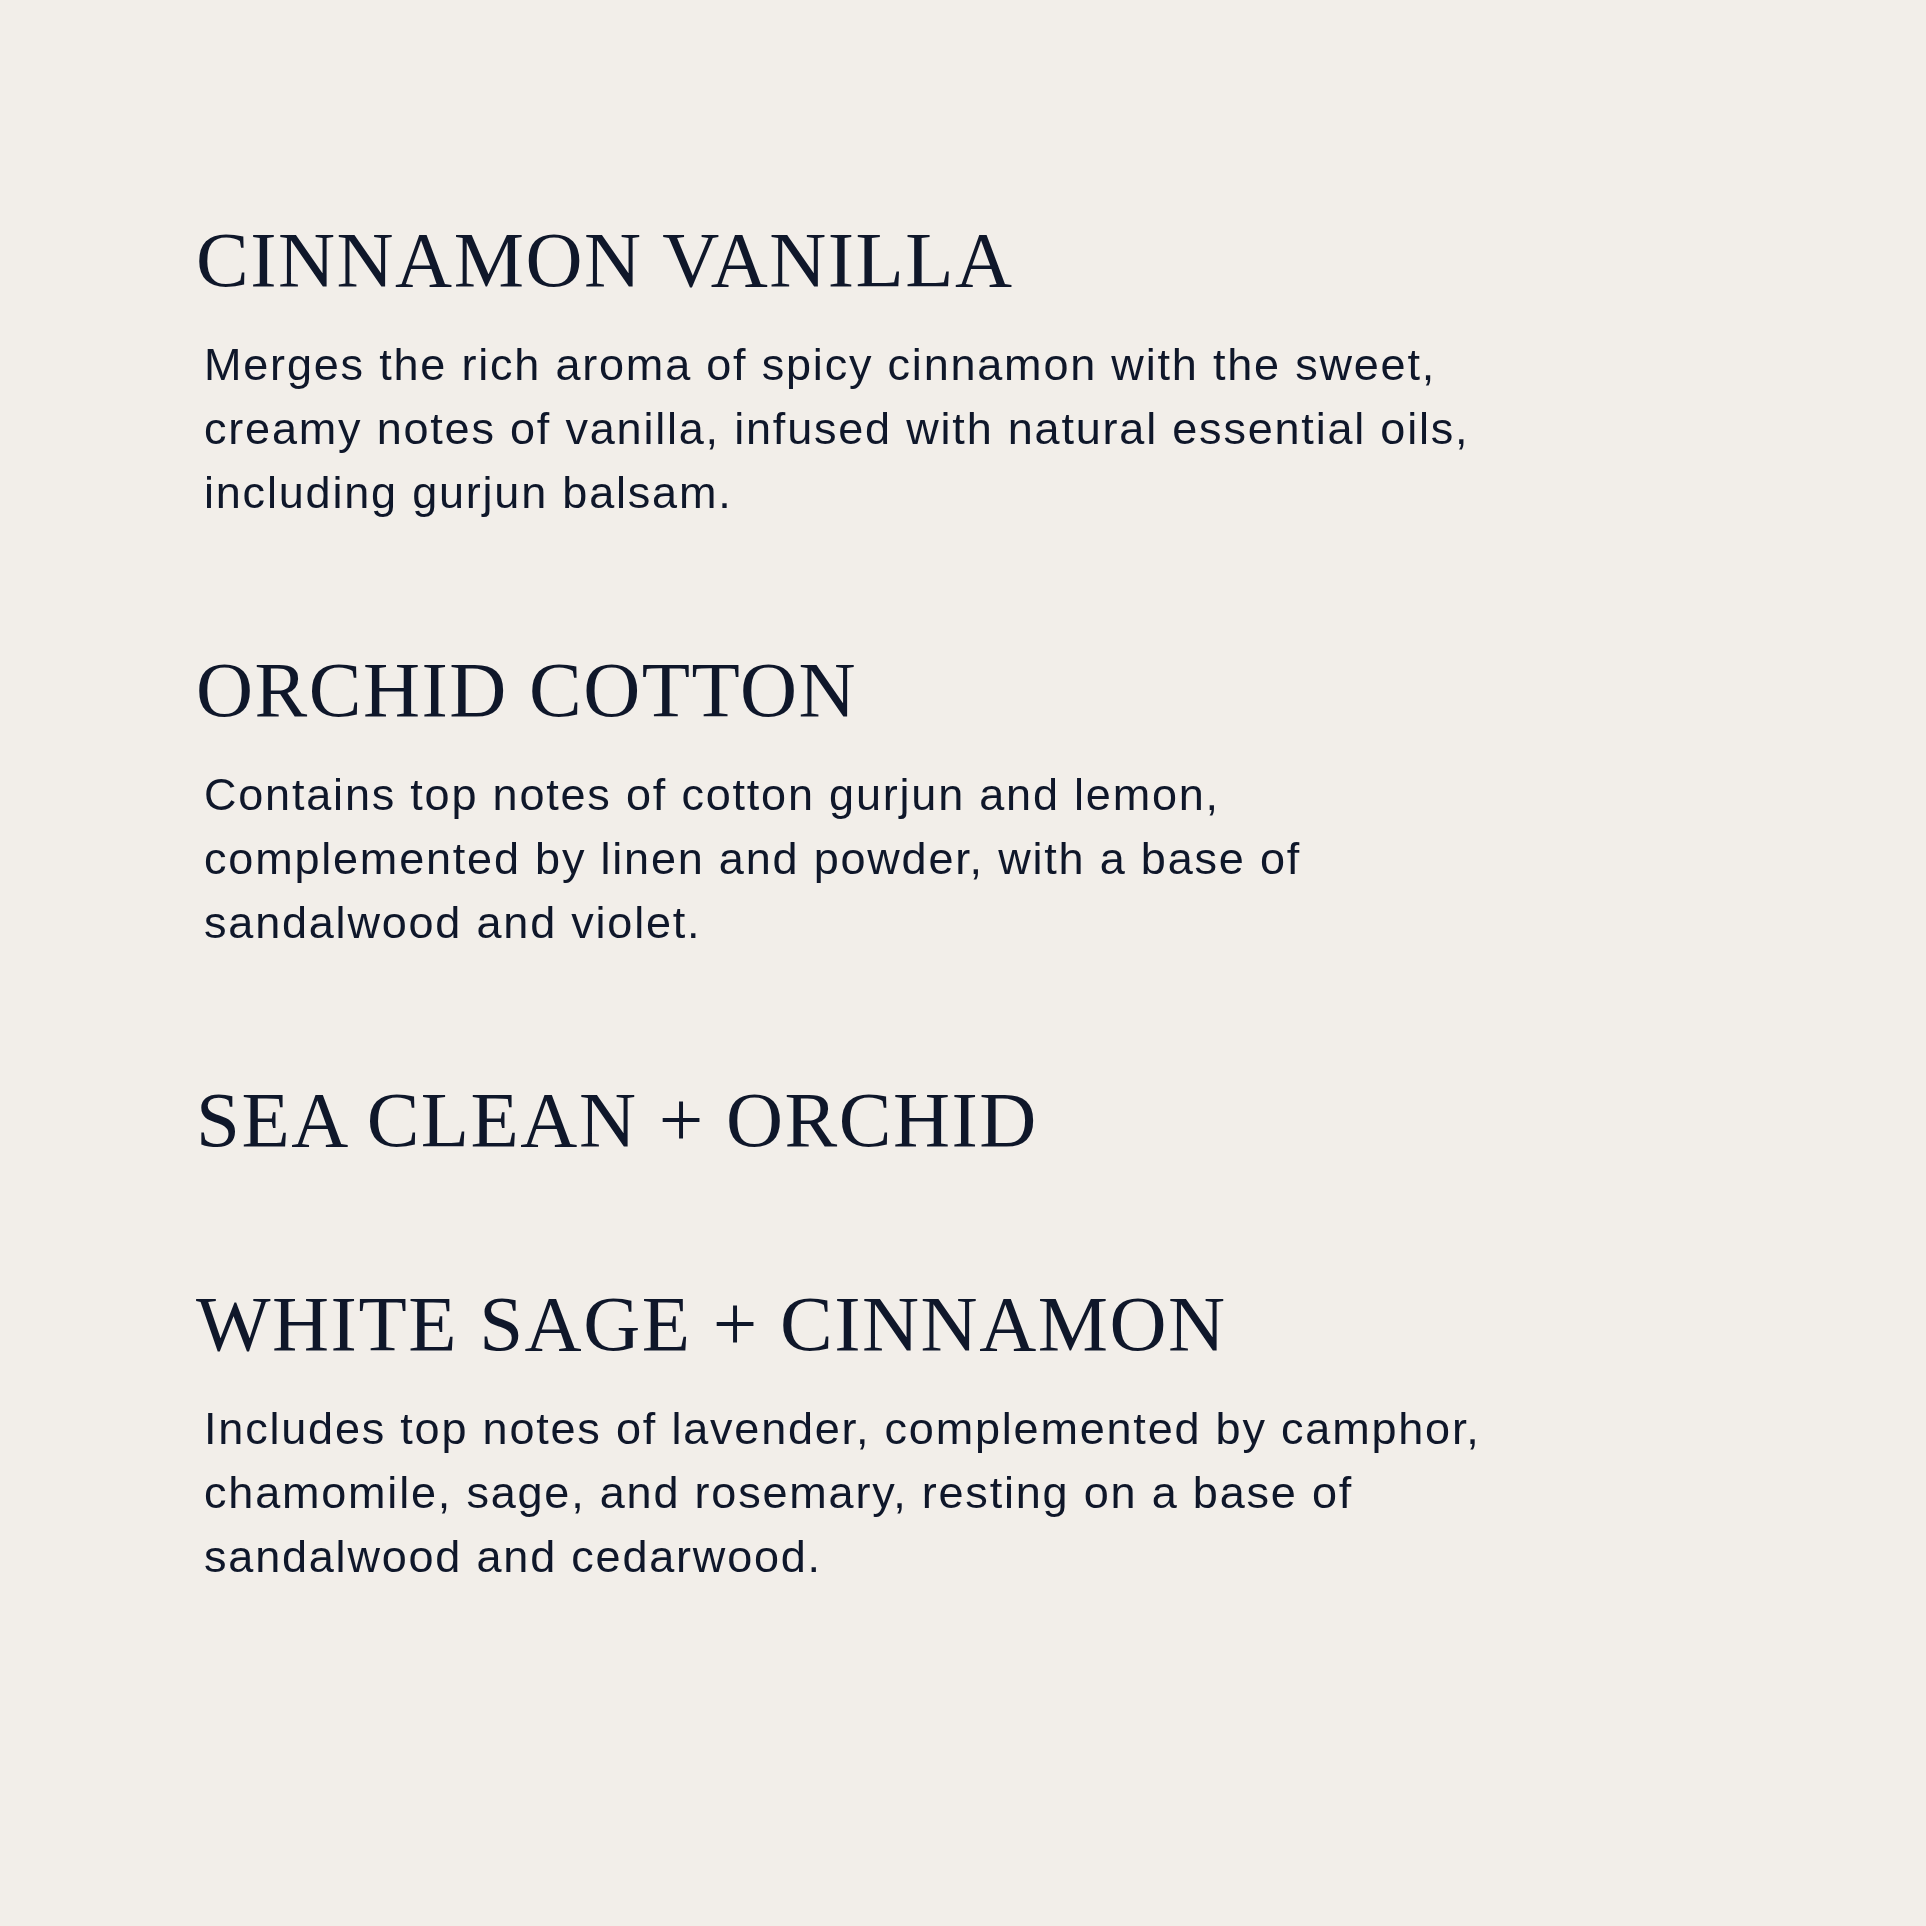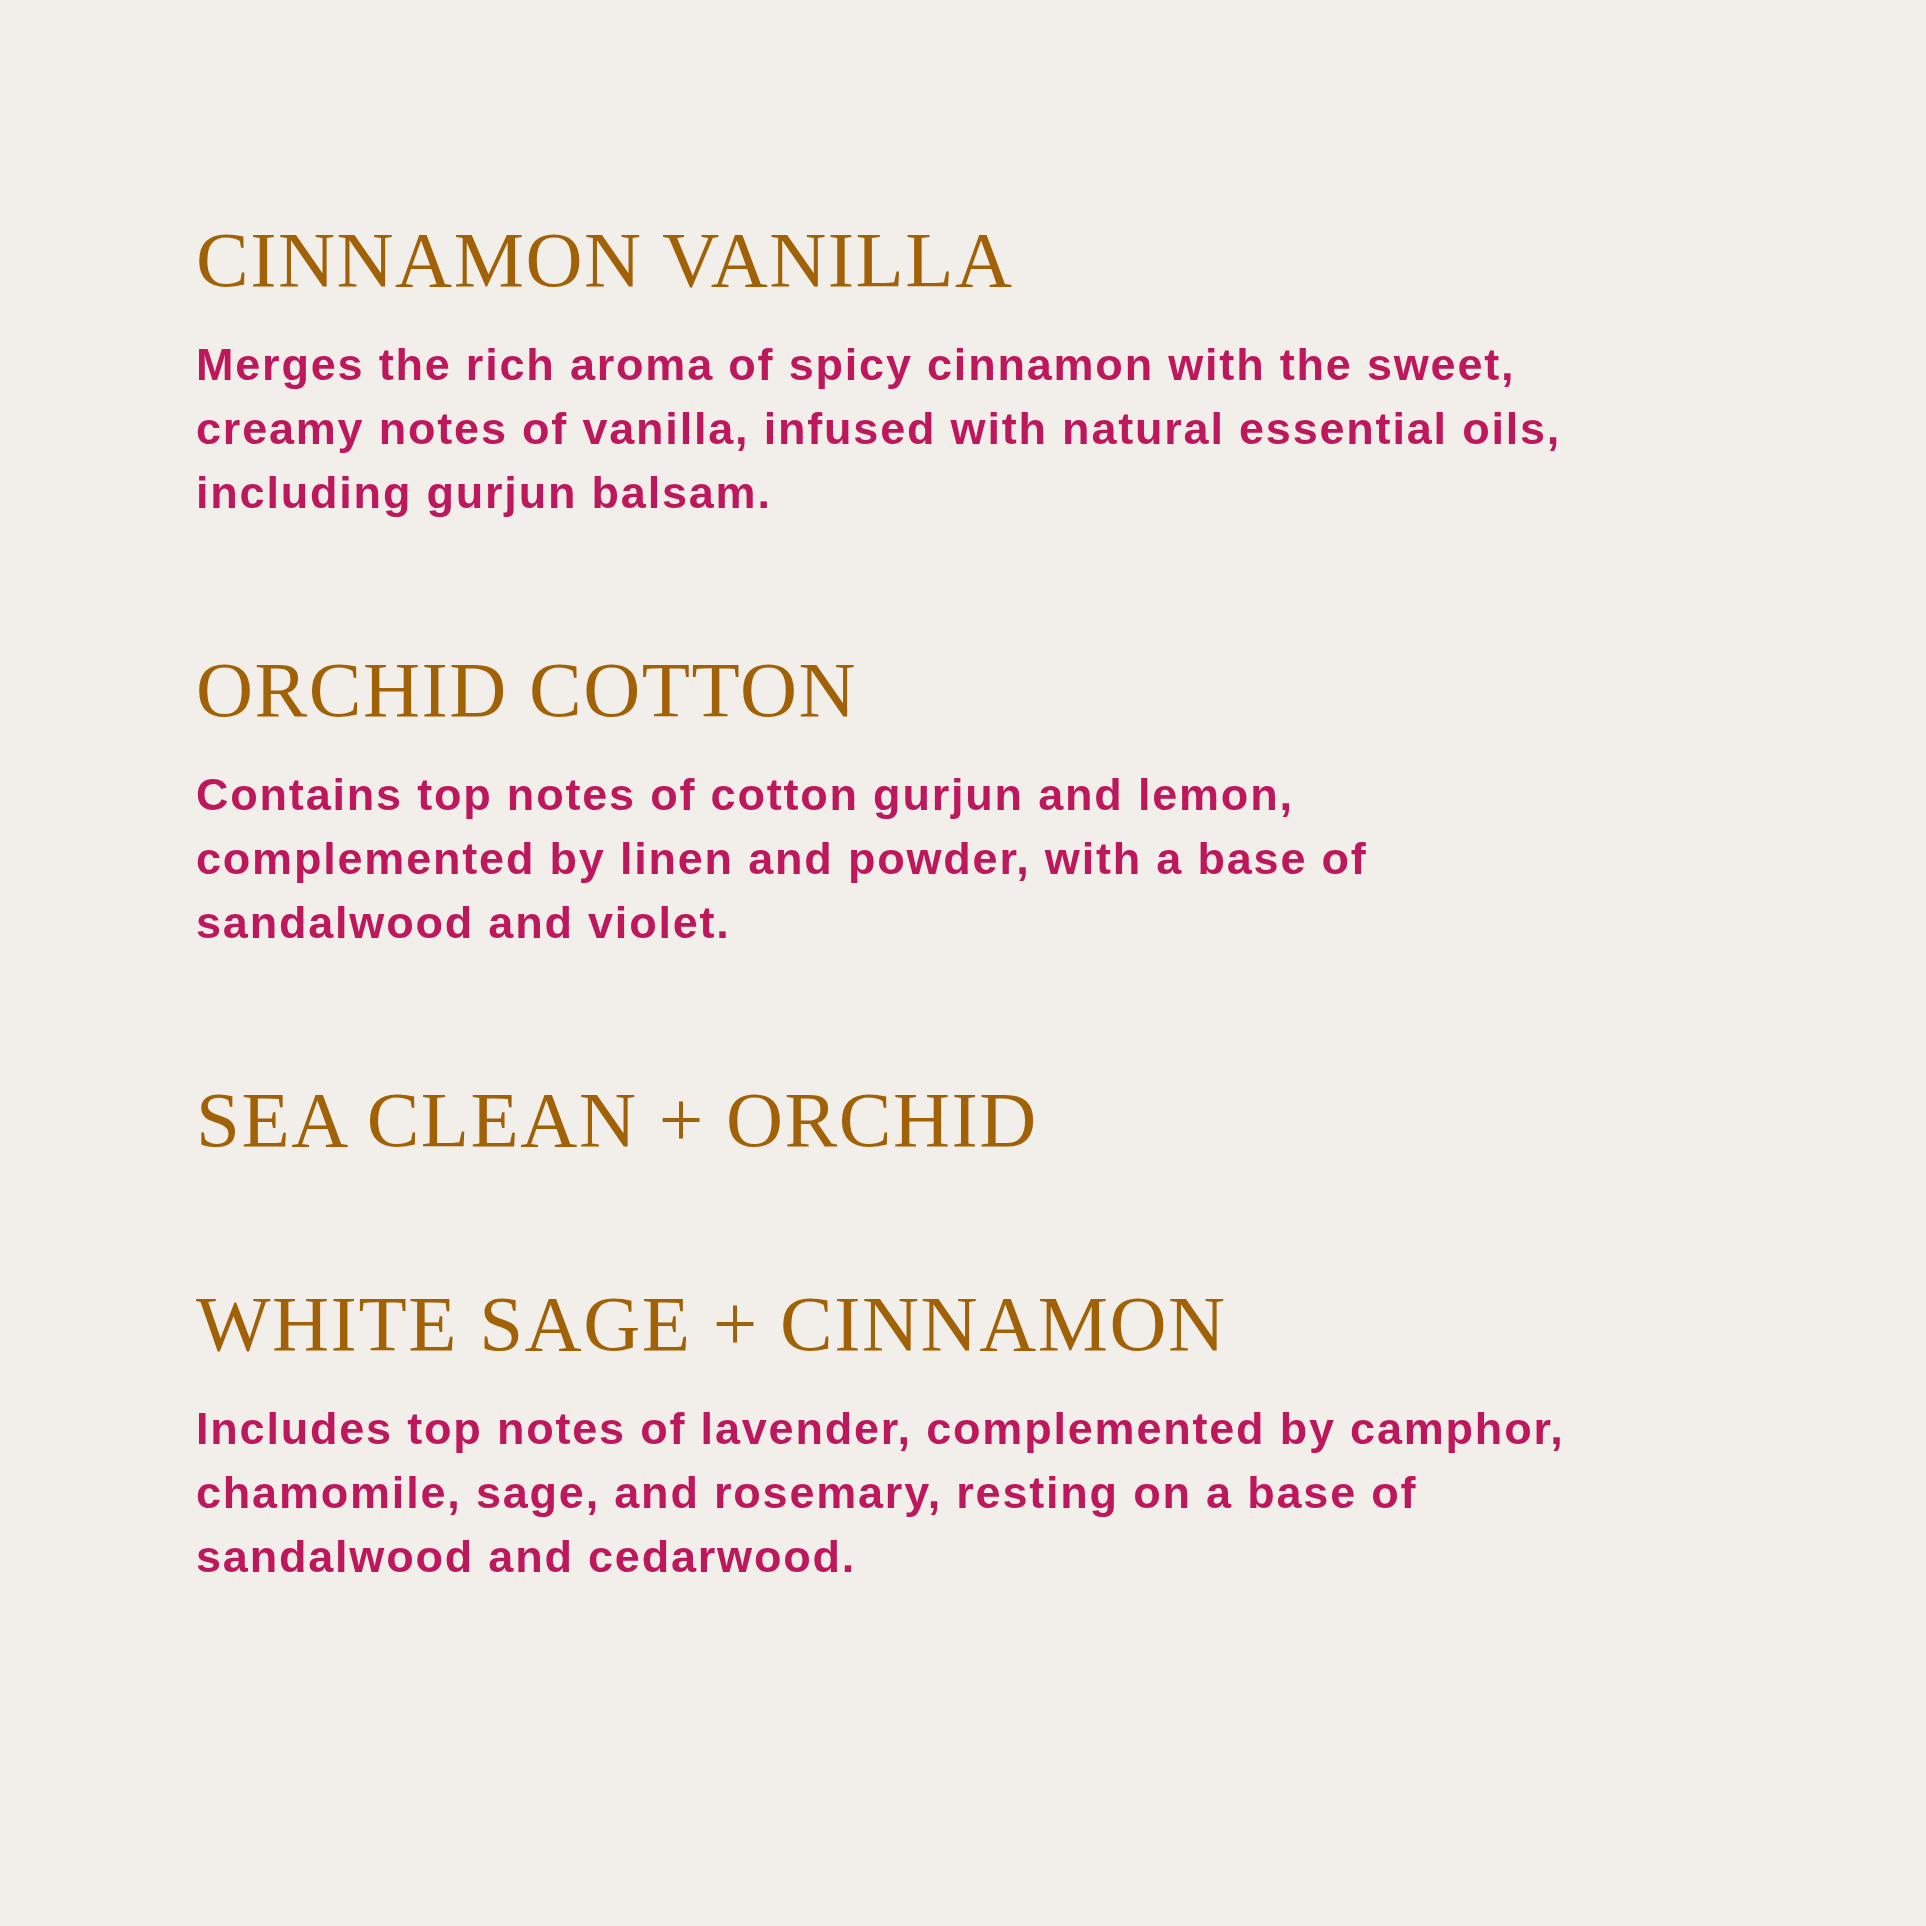--- a/index.html
+++ b/index.html
@@ -22,31 +22,31 @@
   .scent {
     margin: 0 0 125px 0;
   }
   .scent-title {
     margin: 0 0 34px 0;
     font-family: "Liberation Serif", serif;
     font-weight: 400;
     font-size: 79px;
     line-height: 1;
     letter-spacing: 1.5px;
-    color: #a16207;
+    color: #0f172a;
   }
   .scent-desc {
-    margin: 0;
+    margin: 8px;
     max-width: 1445px;
     font-family: "Liberation Sans", sans-serif;
-    font-weight: 700;
+    font-weight: 400;
     font-size: 45px;
     line-height: 64px;
     letter-spacing: 0.04em;
-    color: #be185d;
+    color: #0f172a;
     white-space: pre-line;
   }
 </style>
 </head>
 <body>
 
 <main class="page">
 
   <section class="scent">
     <h2 class="scent-title">CINNAMON VANILLA</h2>

